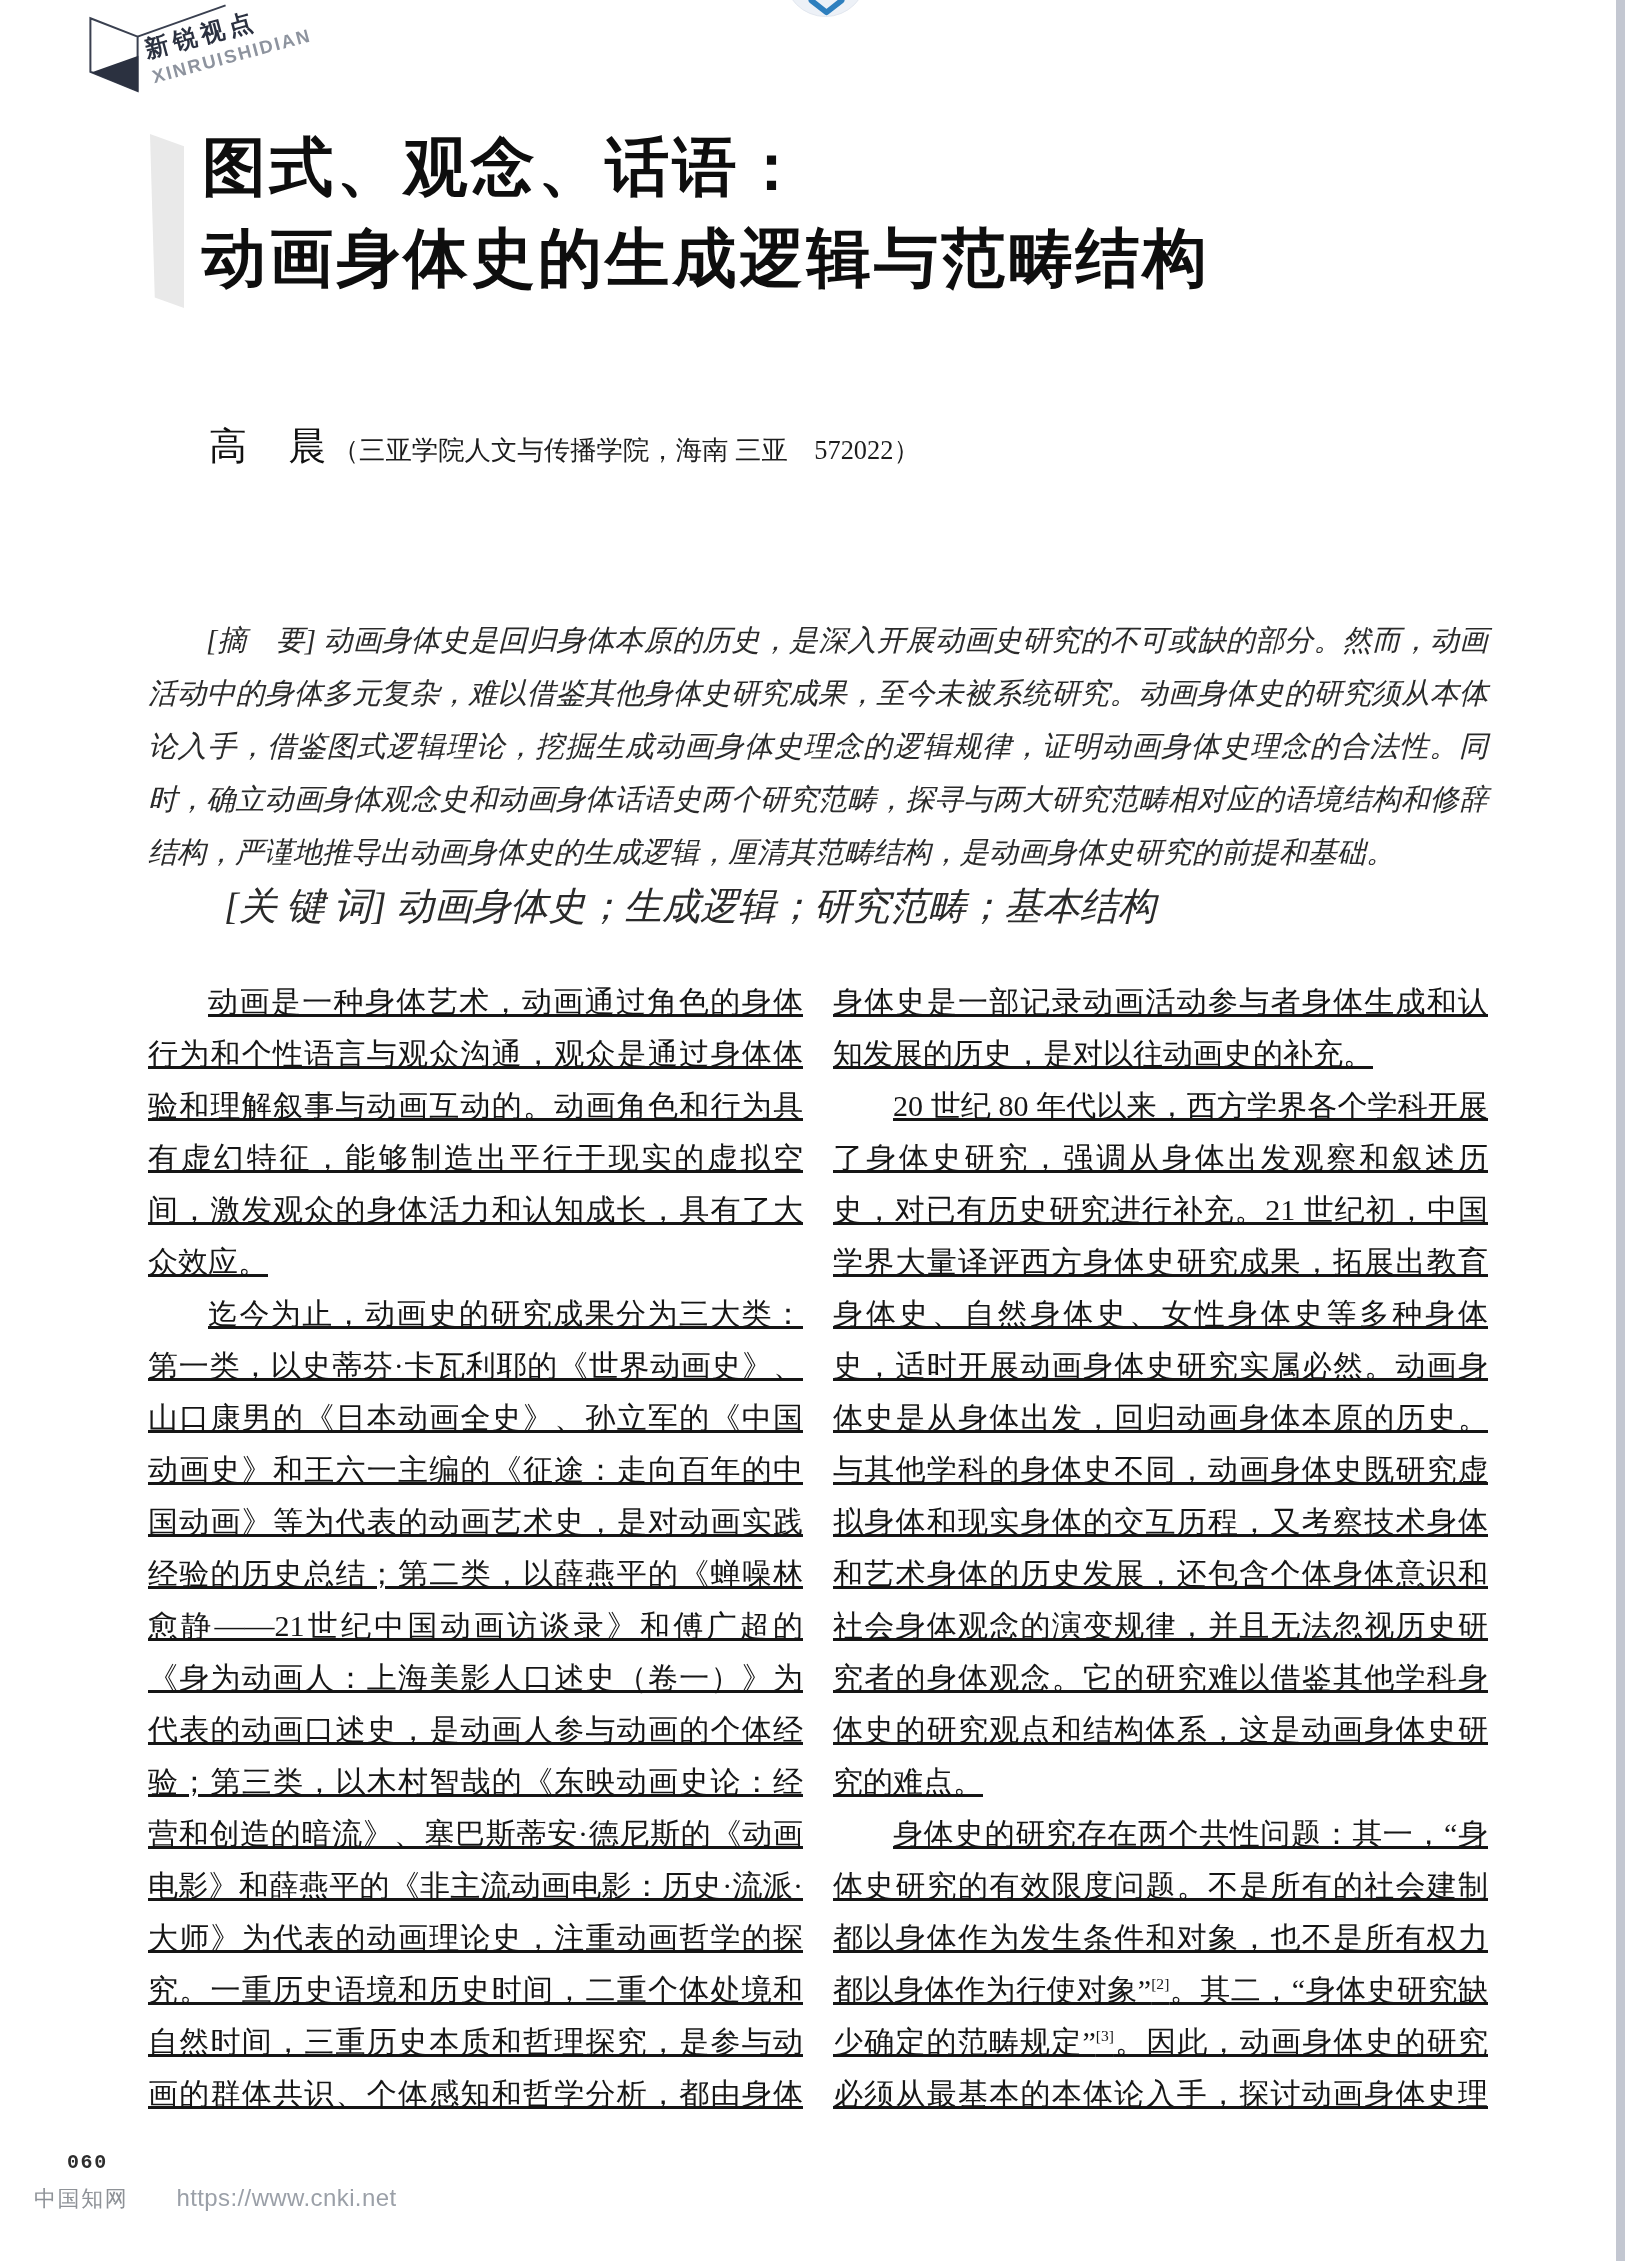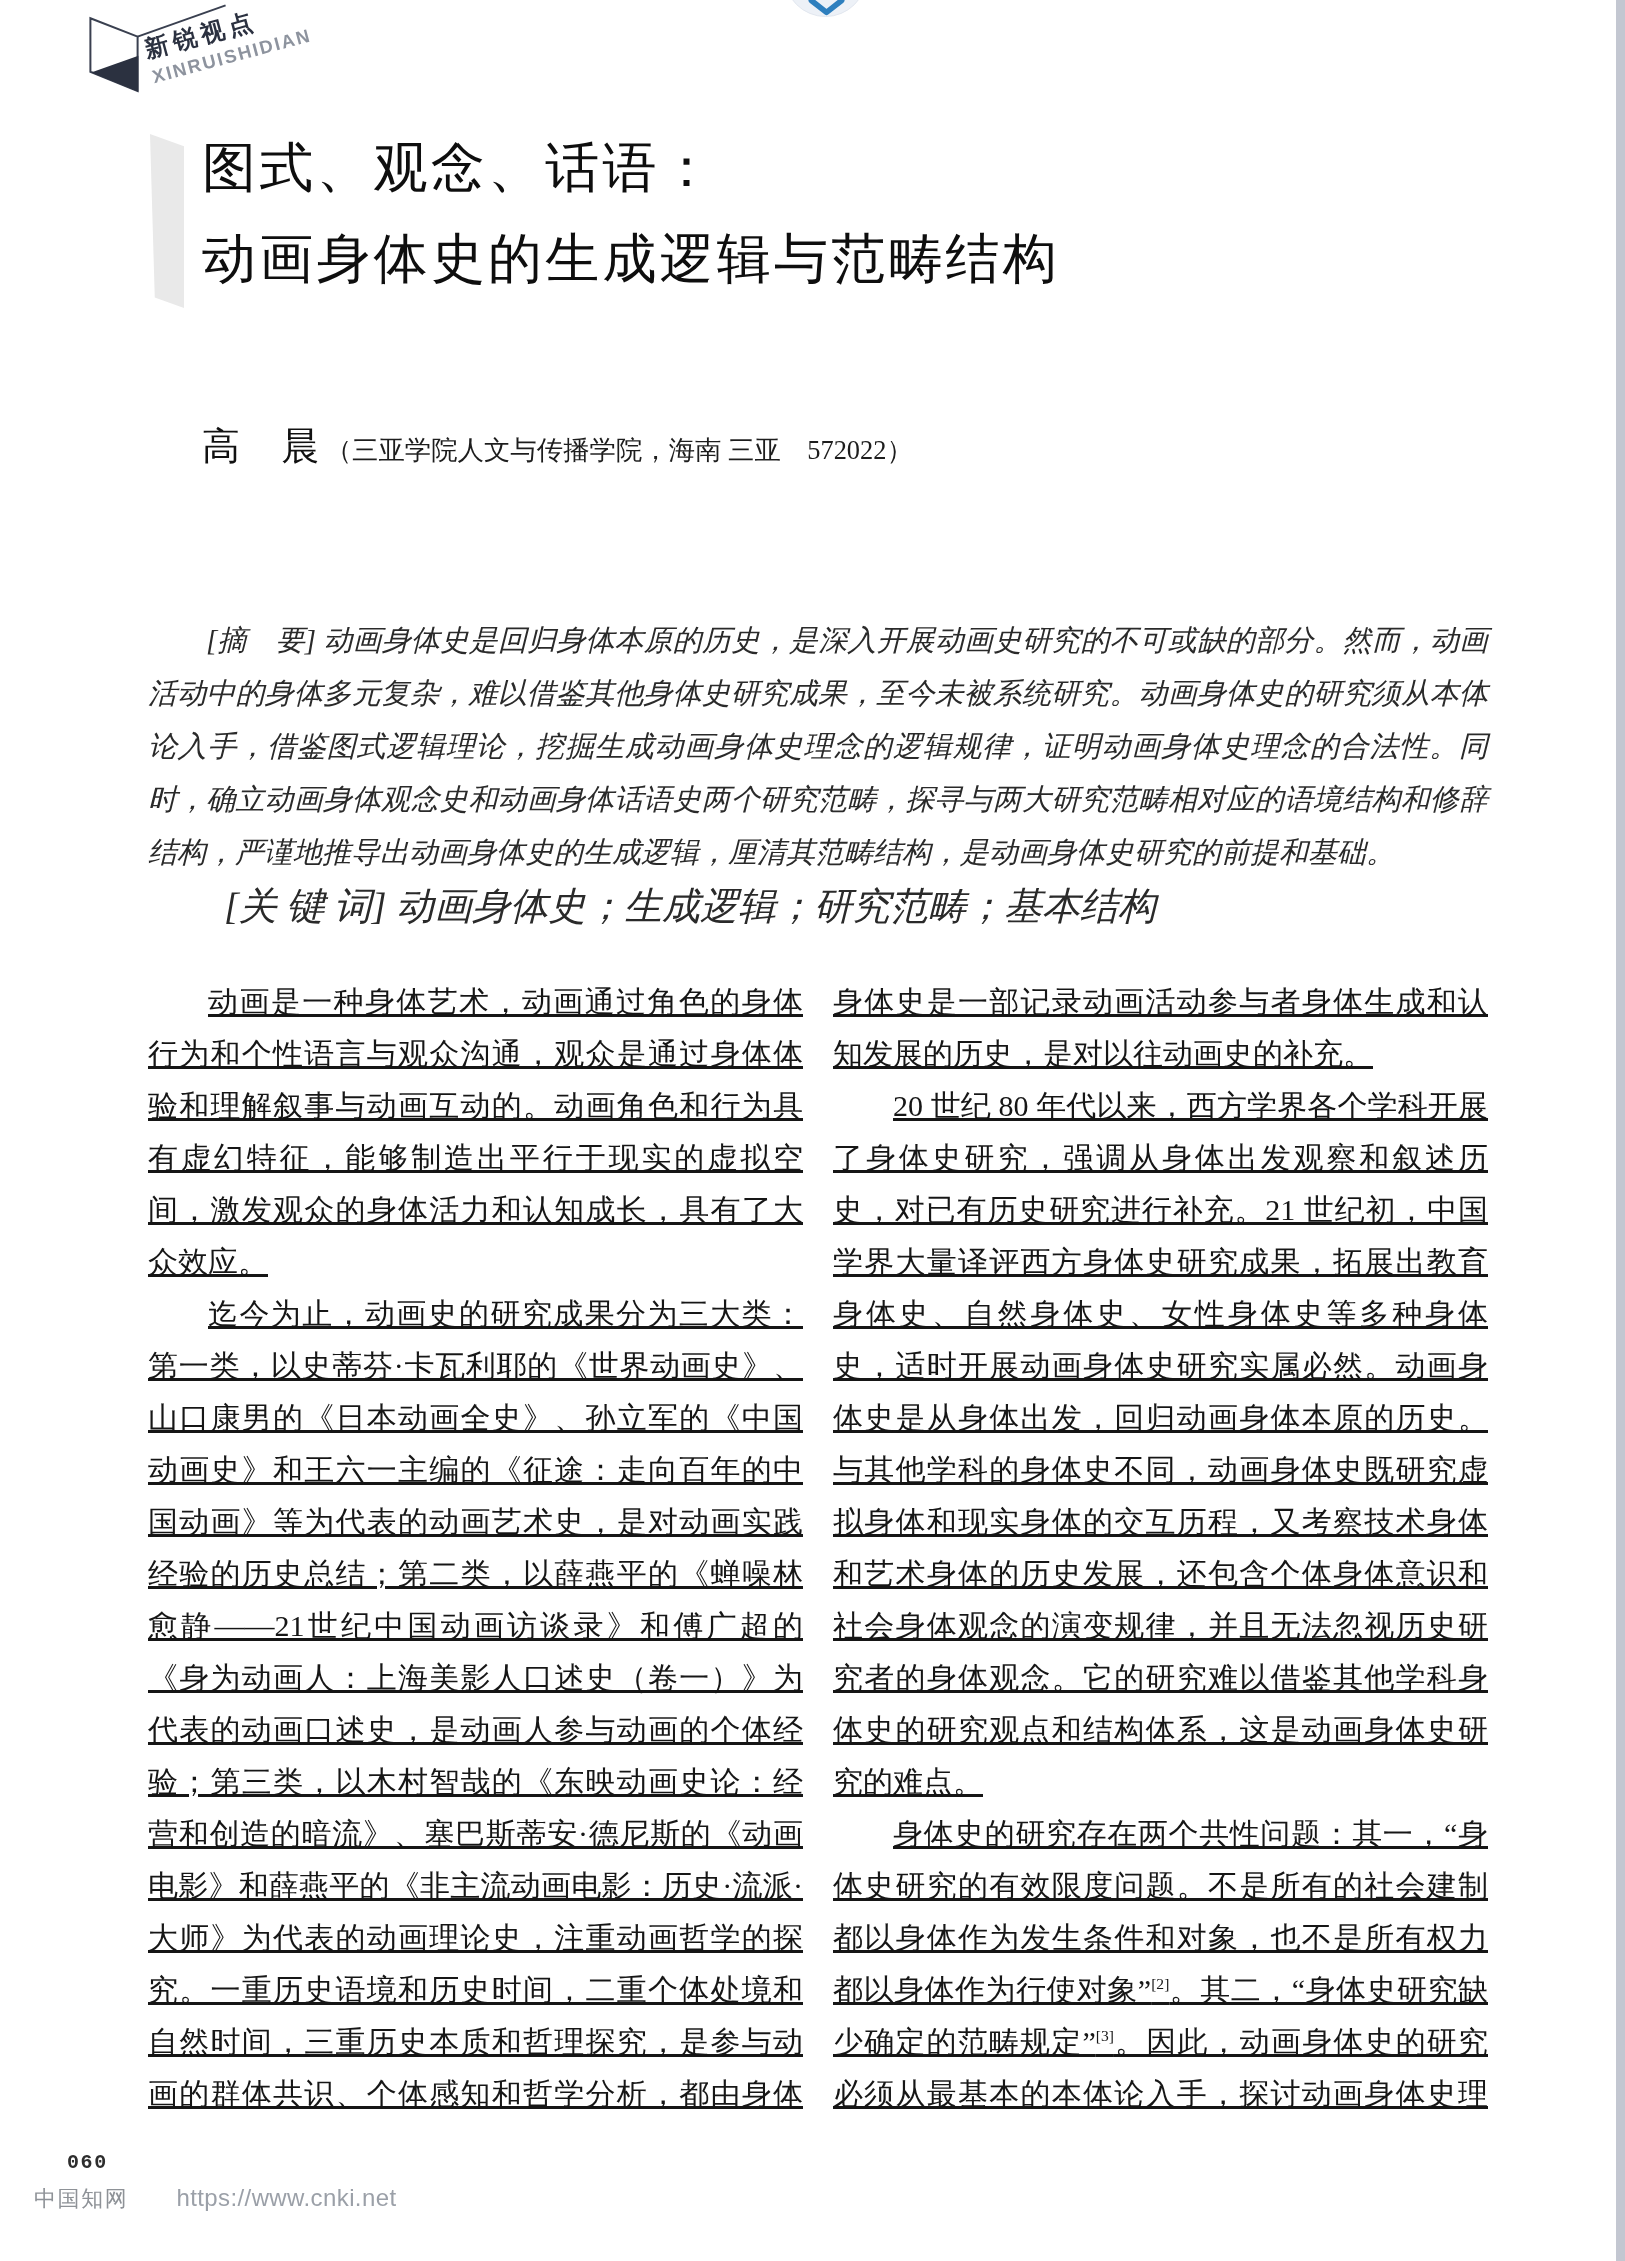--- a/index.html
+++ b/index.html
@@ -30,24 +30,24 @@
   .logo svg{display:block;}
   
   .title-deco{
     position:absolute;left:150px;top:134px;width:34px;height:174px;
     background:#e9e9e9;
     clip-path:polygon(0% 0%,100% 7%,100% 100%,14% 94%);
   }
   .title{
     position:absolute;left:202px;top:122px;width:1322px;
     font-family:"Liberation Sans","DejaVu Sans",sans-serif;
-    font-weight:400;color:#0e0e0e;
-    font-size:54px;line-height:91px;letter-spacing:3.2px;
+    font-weight:700;color:#0e0e0e;
+    font-size:64px;line-height:91px;letter-spacing:3.2px;
   }
-  .author{position:absolute;left:202px;top:421px;white-space:nowrap;}
+  .author{position:absolute;left:209px;top:421px;white-space:nowrap;}
   .author .name{
     font-size:38px;font-weight:500;color:#111;letter-spacing:1.6px;
   }
   .author .affil{
     font-size:26.4px;color:#1d1d1d;margin-left:4.8px;
   }
   .abstract{
     position:absolute;left:148px;top:614px;width:1340px;
     font-style:italic;
     font-size:29px;line-height:53px;color:#2a2a2a;

